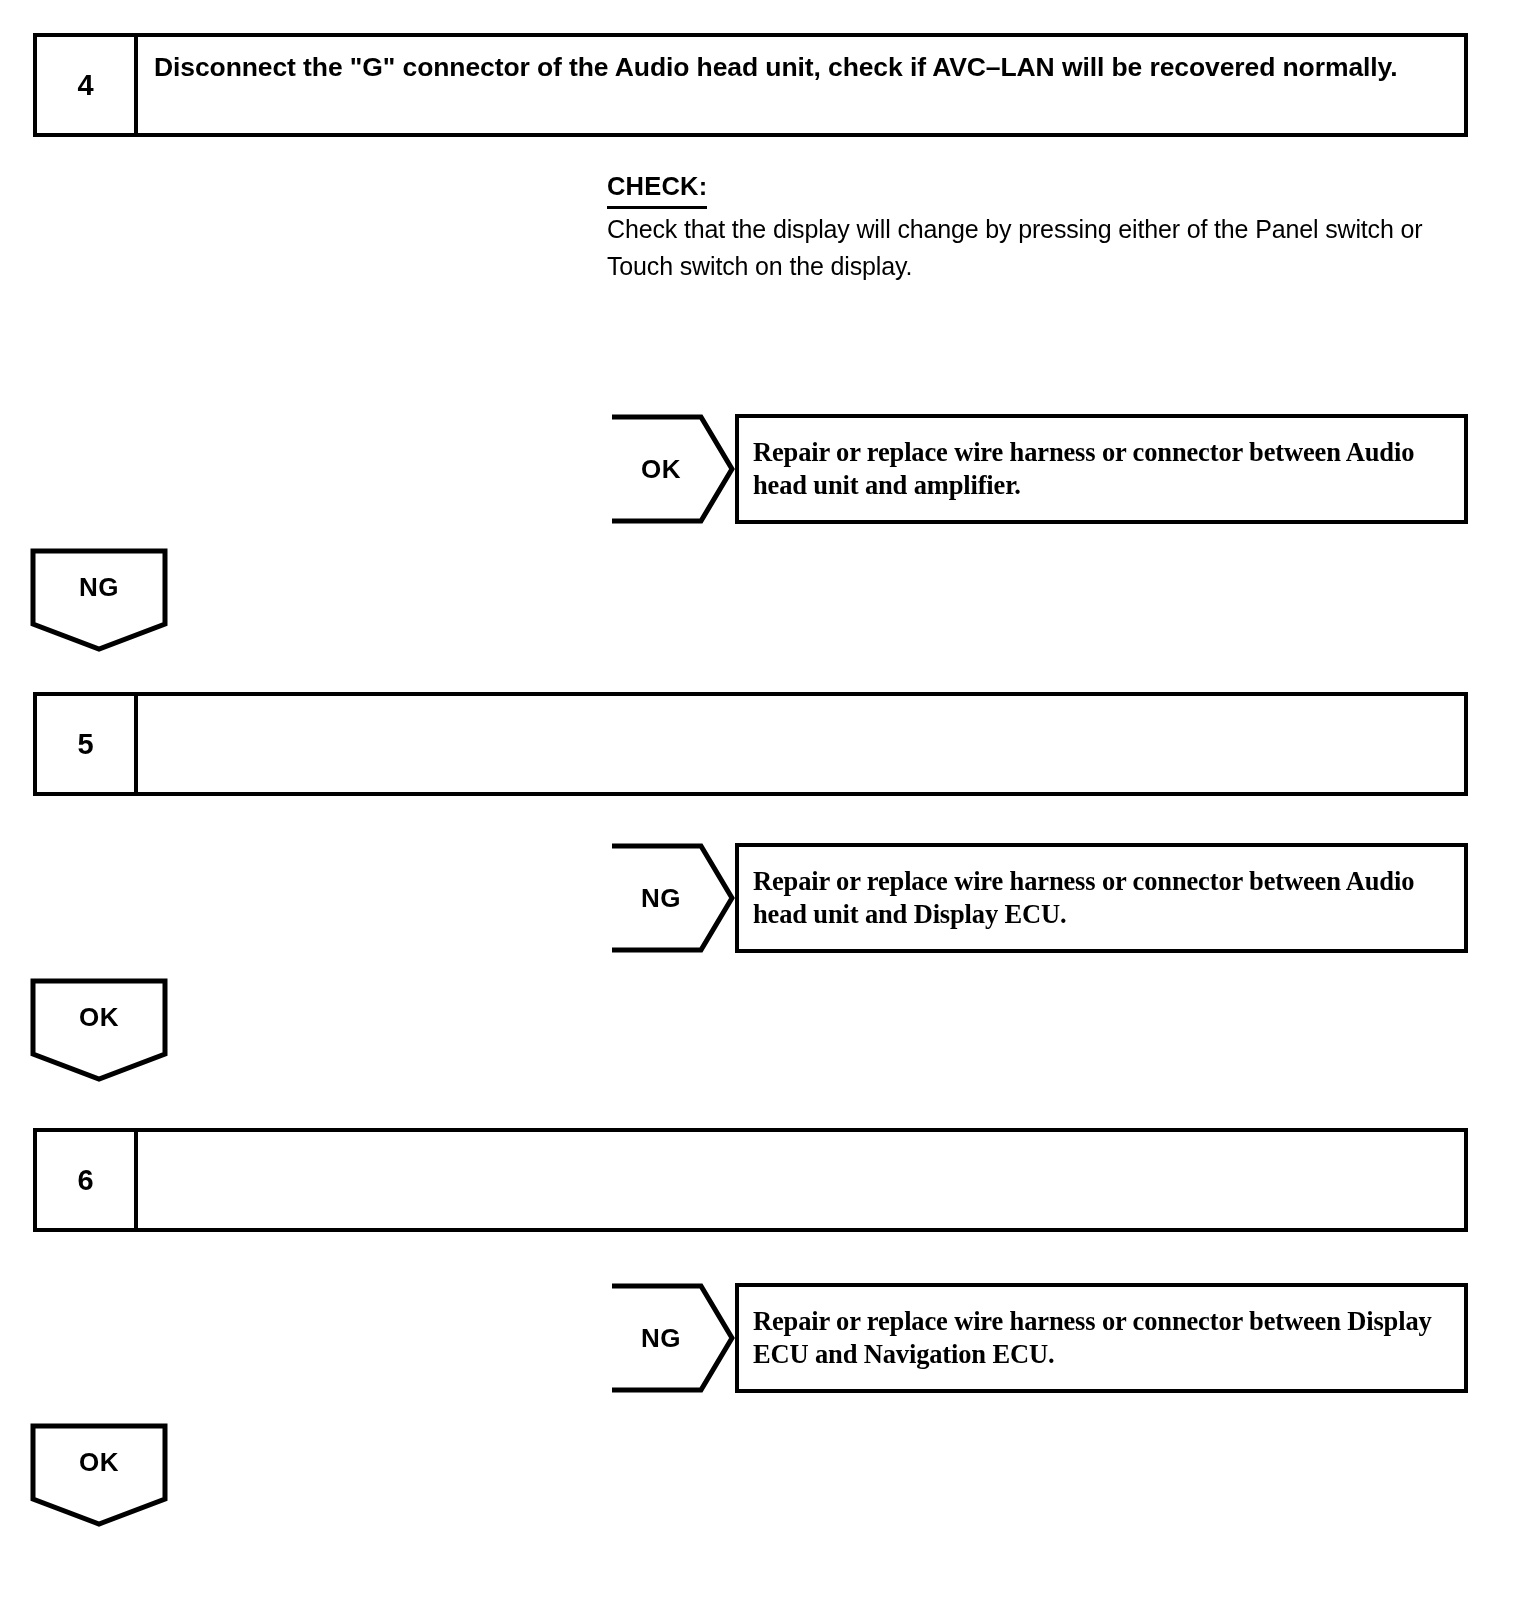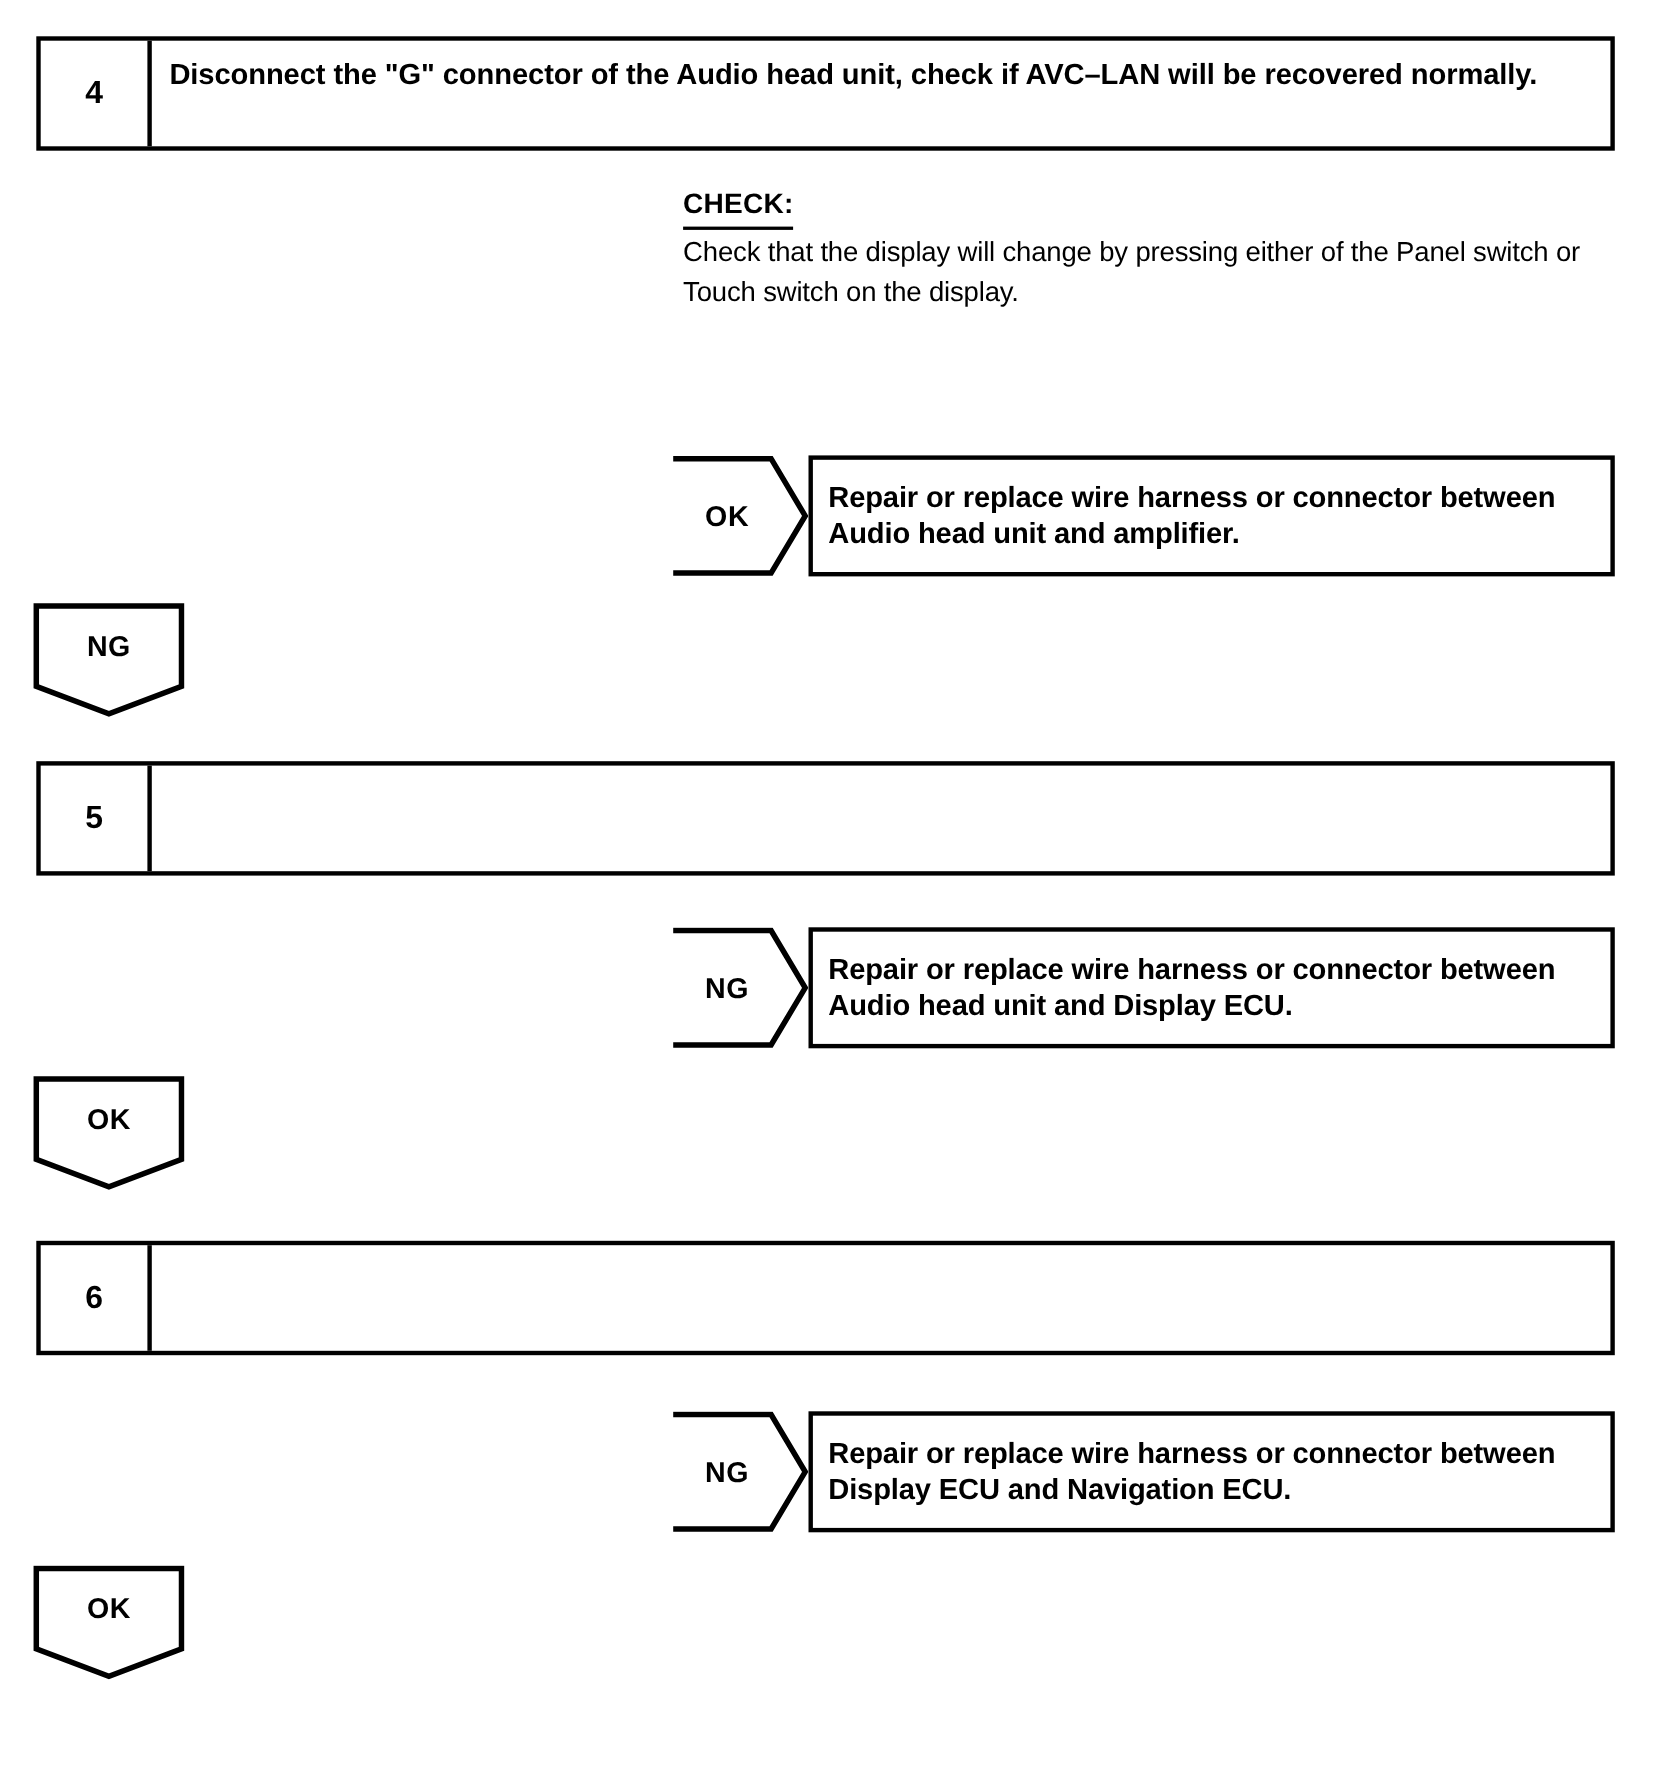--- a/index.html
+++ b/index.html
@@ -49,21 +49,21 @@
     font-size: 26.5px;
     font-weight: bold;
     line-height: 1.26;
     letter-spacing: -0.1px;
   }
   .step-text.two-line { align-items: flex-start; padding-top: 14px; }
 
   
   .check-block {
     position: absolute;
-    left: 621px;
+    left: 607px;
     top: 168px;
     width: 830px;
     font-size: 25px;
     line-height: 1.46;
   }
   .check-title {
     font-weight: bold;
     font-size: 25.5px;
     display: inline-block;
     border-bottom: 3px solid #000;
@@ -122,20 +122,21 @@
     background: #fff;
     display: flex;
     align-items: center;
     padding: 0 10px 0 14px;
   }
   .result-text {
     font-size: 26.5px;
     font-weight: bold;
     line-height: 1.26;
     letter-spacing: -0.15px;
+    font-family: Liberation Serif, serif;
   }
 
   
   .pent {
     position: absolute;
     width: 138px;
     height: 104px;
   }
   .pent svg { display: block; }
   .pent-label {

